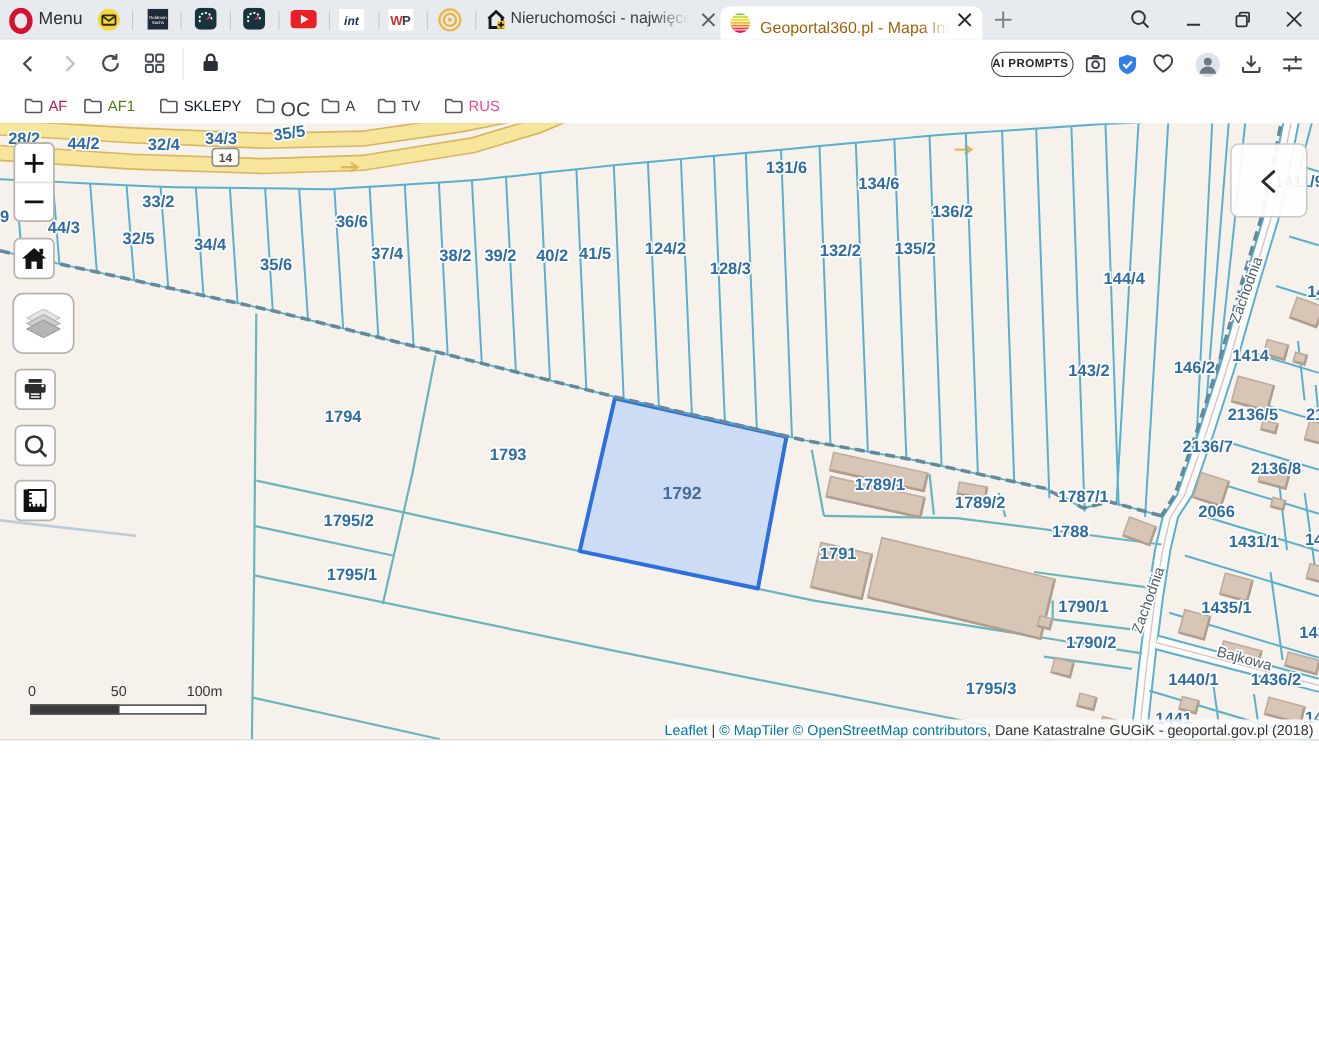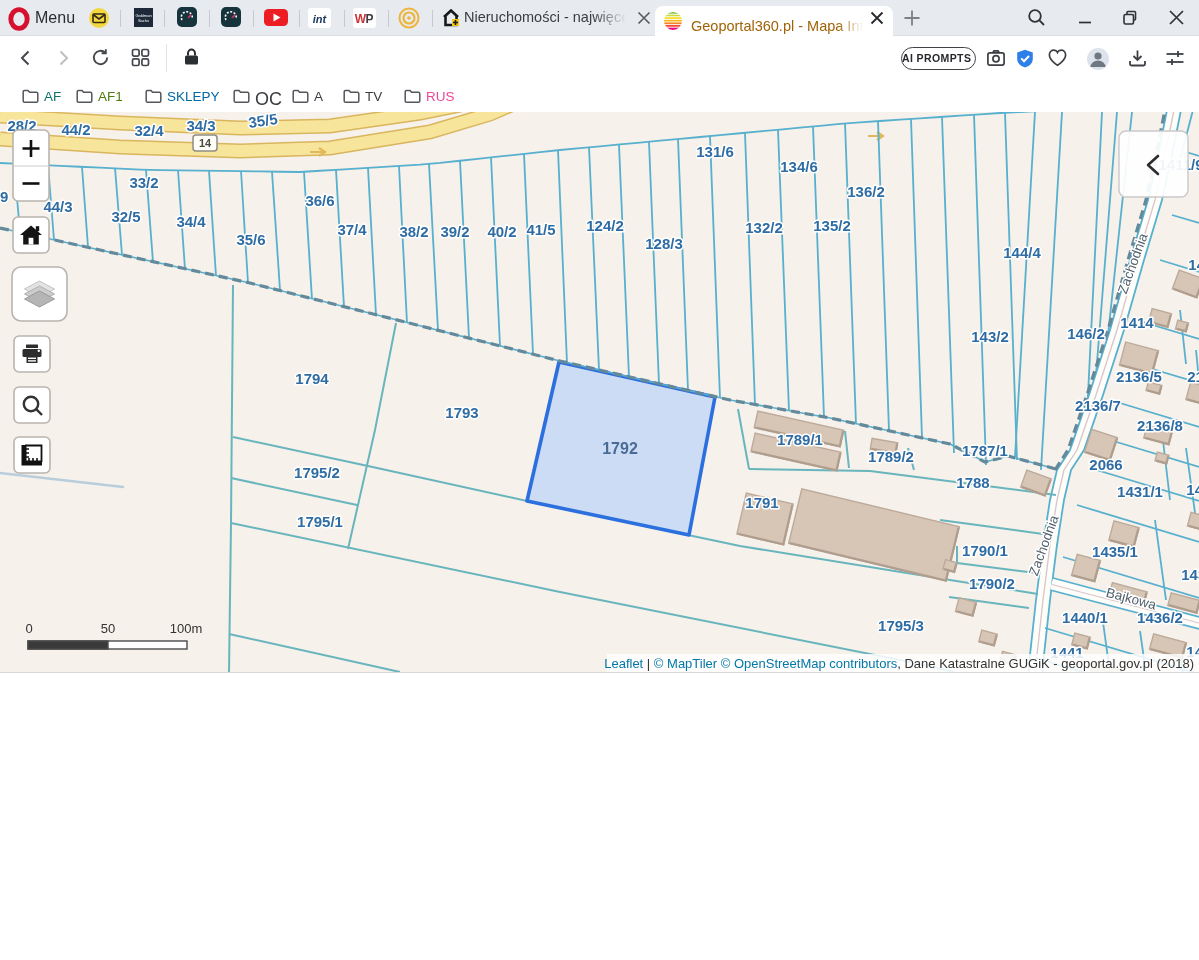--- a/index.html
+++ b/index.html
@@ -177,29 +177,29 @@
           <line x1="12" y1="1" x2="12" y2="7"></line>
           <line x1="6" y1="9" x2="6" y2="15"></line>
         </g>
       </svg>
 </div>
 
 <div id="bookmarks">
       <svg class="abs" style="left:22px;top:9px" width="17" height="15" viewBox="0 0 17 15">
         <path d="M1.2,2.8 a1.3,1.3 0 0 1 1.3,-1.3 H6 l1.6,1.8 H14.5 a1.3,1.3 0 0 1 1.3,1.3 V12 a1.3,1.3 0 0 1 -1.3,1.3 H2.5 A1.3,1.3 0 0 1 1.2,12 Z" fill="none" stroke="#53565b" stroke-width="1.5"></path>
       </svg>
-      <div class="abs" style="left:44px;top:9px;font-size:13.5px;color:#0f766e">AF</div>
+      <div class="abs" style="left:44px;top:9px;font-size:13.5px;color:#be185d">AF</div>
       <svg class="abs" style="left:76px;top:9px" width="17" height="15" viewBox="0 0 17 15">
         <path d="M1.2,2.8 a1.3,1.3 0 0 1 1.3,-1.3 H6 l1.6,1.8 H14.5 a1.3,1.3 0 0 1 1.3,1.3 V12 a1.3,1.3 0 0 1 -1.3,1.3 H2.5 A1.3,1.3 0 0 1 1.2,12 Z" fill="none" stroke="#53565b" stroke-width="1.5"></path>
       </svg>
       <div class="abs" style="left:98px;top:9px;font-size:13.5px;color:#4d7c0f">AF1</div>
       <svg class="abs" style="left:145px;top:9px" width="17" height="15" viewBox="0 0 17 15">
         <path d="M1.2,2.8 a1.3,1.3 0 0 1 1.3,-1.3 H6 l1.6,1.8 H14.5 a1.3,1.3 0 0 1 1.3,1.3 V12 a1.3,1.3 0 0 1 -1.3,1.3 H2.5 A1.3,1.3 0 0 1 1.2,12 Z" fill="none" stroke="#53565b" stroke-width="1.5"></path>
       </svg>
-      <div class="abs" style="left:167px;top:9px;font-size:13.5px;color:#0369a1">SKLEPY</div>
+      <div class="abs" style="left:167px;top:9px;font-size:13.5px;color:#0f172a">SKLEPY</div>
       <svg class="abs" style="left:233px;top:9px" width="17" height="15" viewBox="0 0 17 15">
         <path d="M1.2,2.8 a1.3,1.3 0 0 1 1.3,-1.3 H6 l1.6,1.8 H14.5 a1.3,1.3 0 0 1 1.3,1.3 V12 a1.3,1.3 0 0 1 -1.3,1.3 H2.5 A1.3,1.3 0 0 1 1.2,12 Z" fill="none" stroke="#53565b" stroke-width="1.5"></path>
       </svg>
       <div class="abs" style="left:255px;top:9px;font-size:18px;color:#3a3d41">OC</div>
       <svg class="abs" style="left:292px;top:9px" width="17" height="15" viewBox="0 0 17 15">
         <path d="M1.2,2.8 a1.3,1.3 0 0 1 1.3,-1.3 H6 l1.6,1.8 H14.5 a1.3,1.3 0 0 1 1.3,1.3 V12 a1.3,1.3 0 0 1 -1.3,1.3 H2.5 A1.3,1.3 0 0 1 1.2,12 Z" fill="none" stroke="#53565b" stroke-width="1.5"></path>
       </svg>
       <div class="abs" style="left:314px;top:9px;font-size:13.5px;color:#3a3d41">A</div>
       <svg class="abs" style="left:343px;top:9px" width="17" height="15" viewBox="0 0 17 15">
         <path d="M1.2,2.8 a1.3,1.3 0 0 1 1.3,-1.3 H6 l1.6,1.8 H14.5 a1.3,1.3 0 0 1 1.3,1.3 V12 a1.3,1.3 0 0 1 -1.3,1.3 H2.5 A1.3,1.3 0 0 1 1.2,12 Z" fill="none" stroke="#53565b" stroke-width="1.5"></path>

